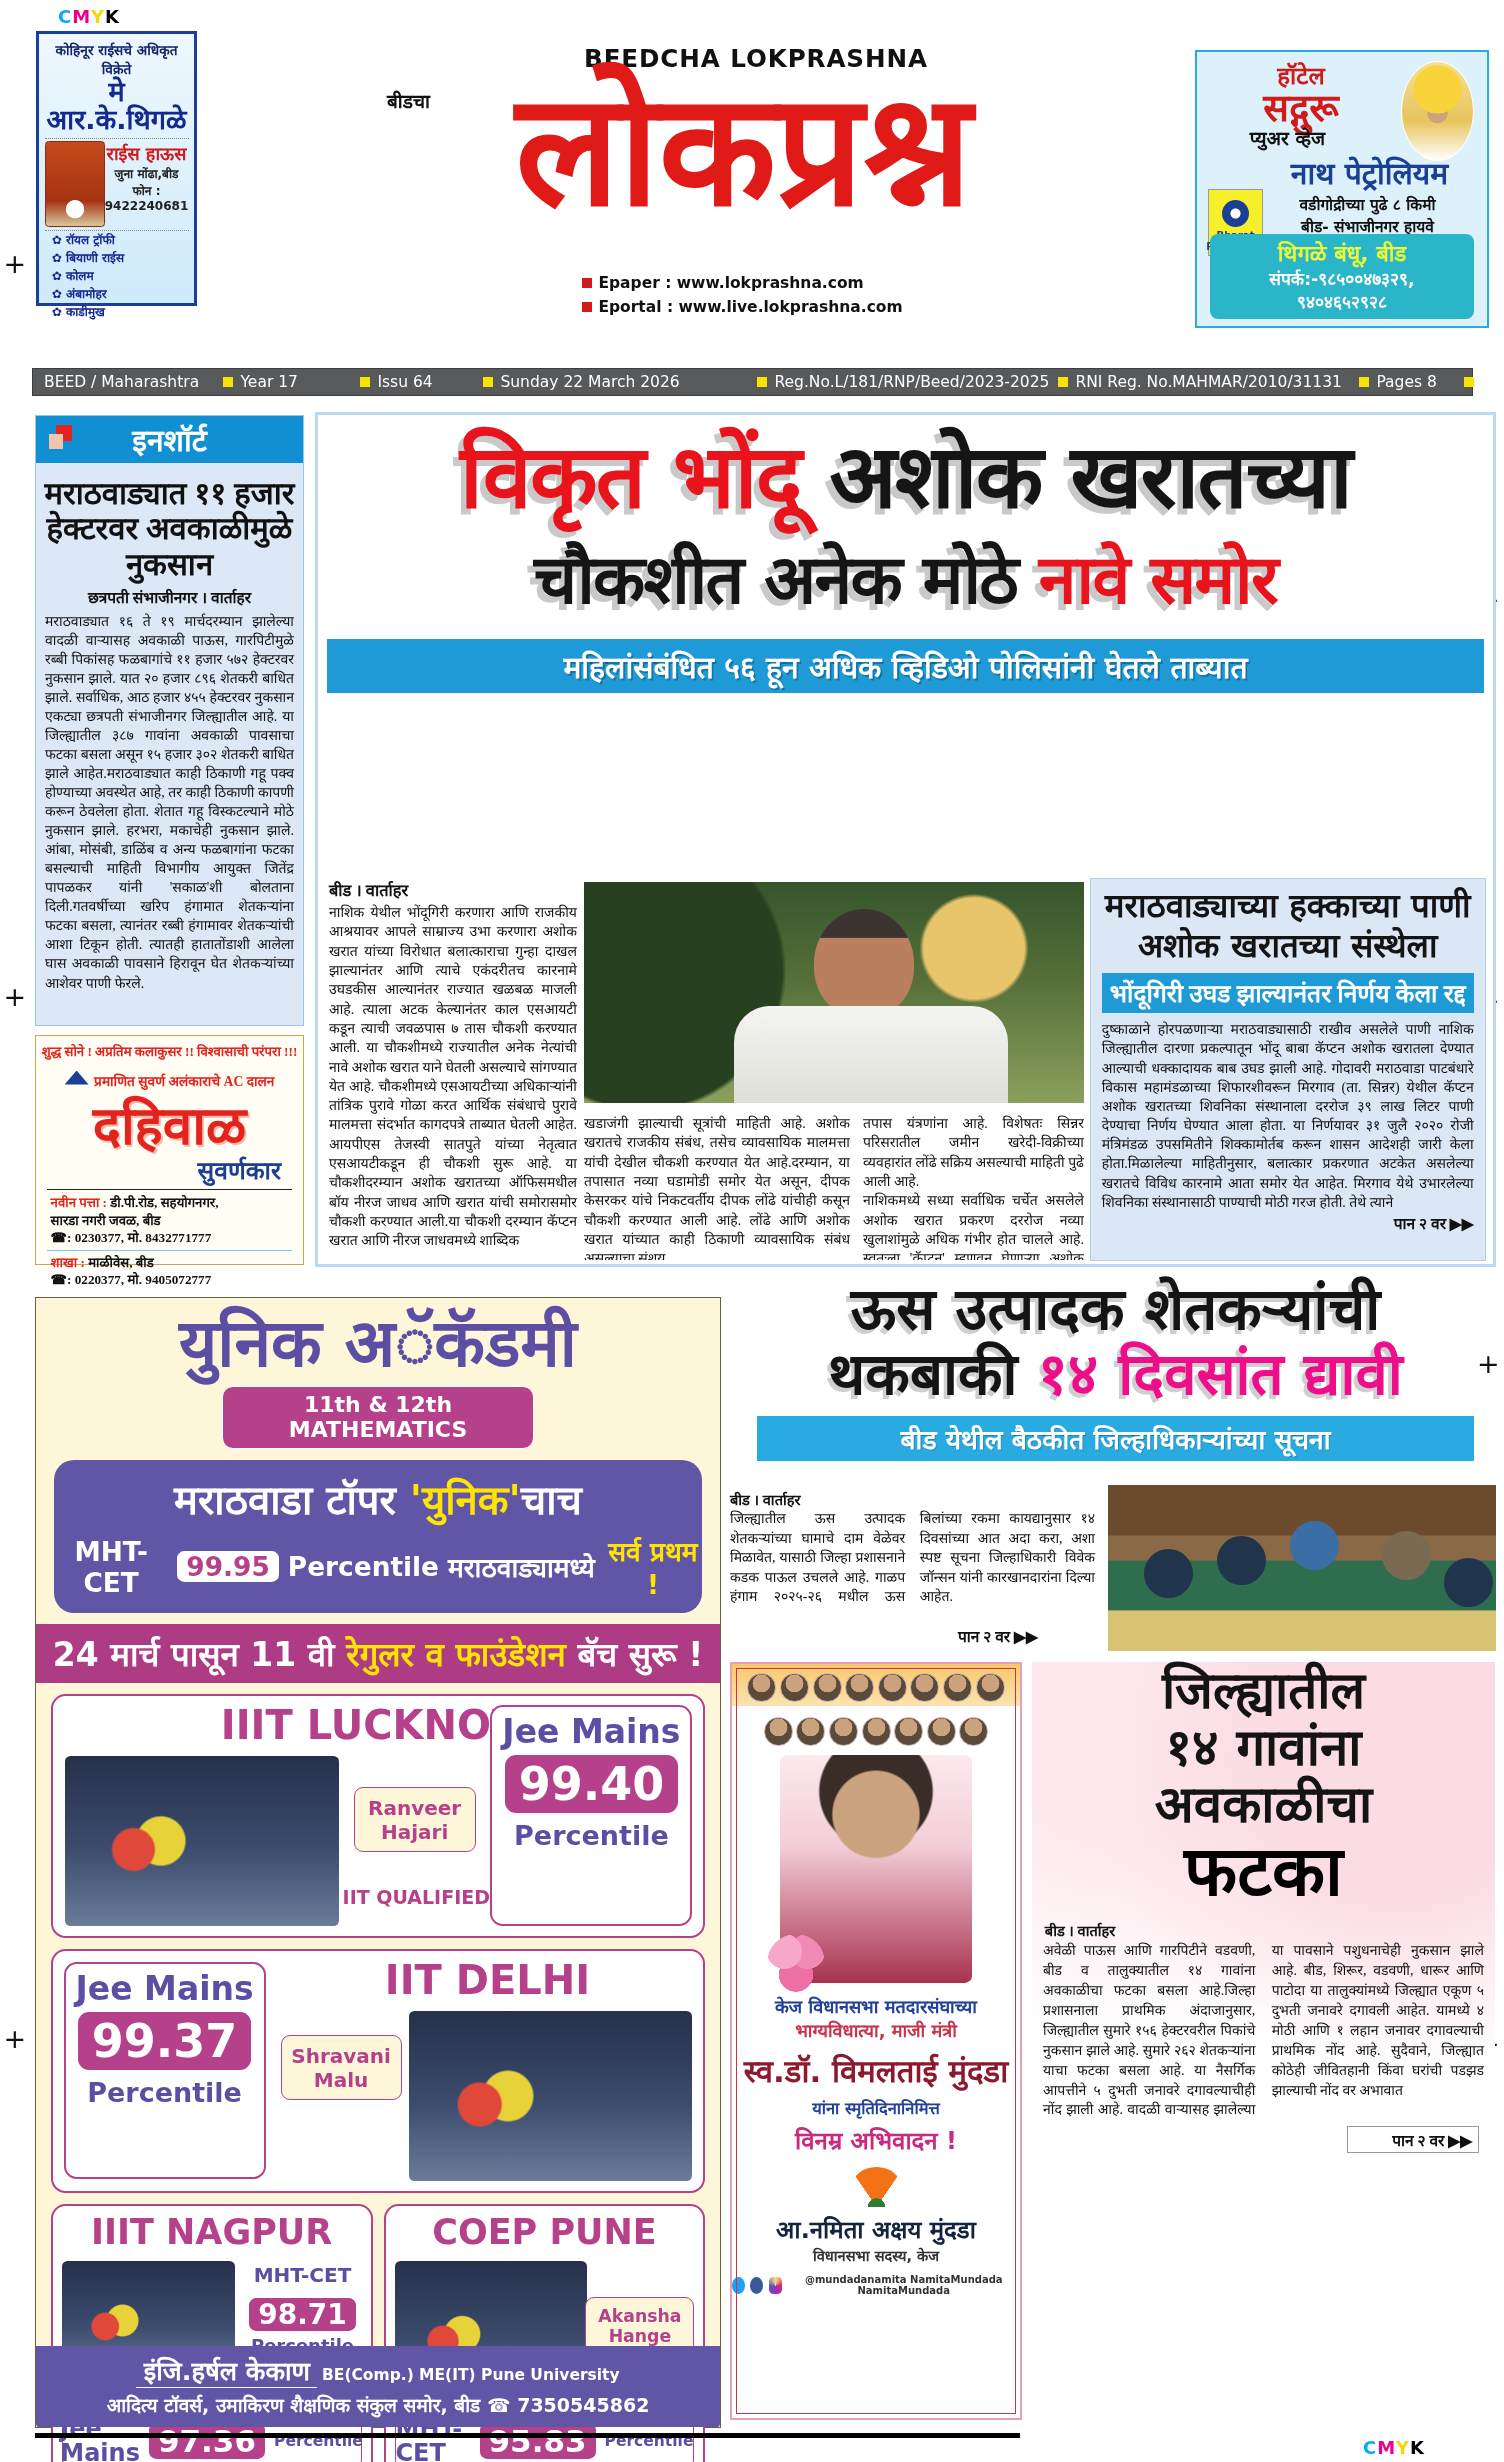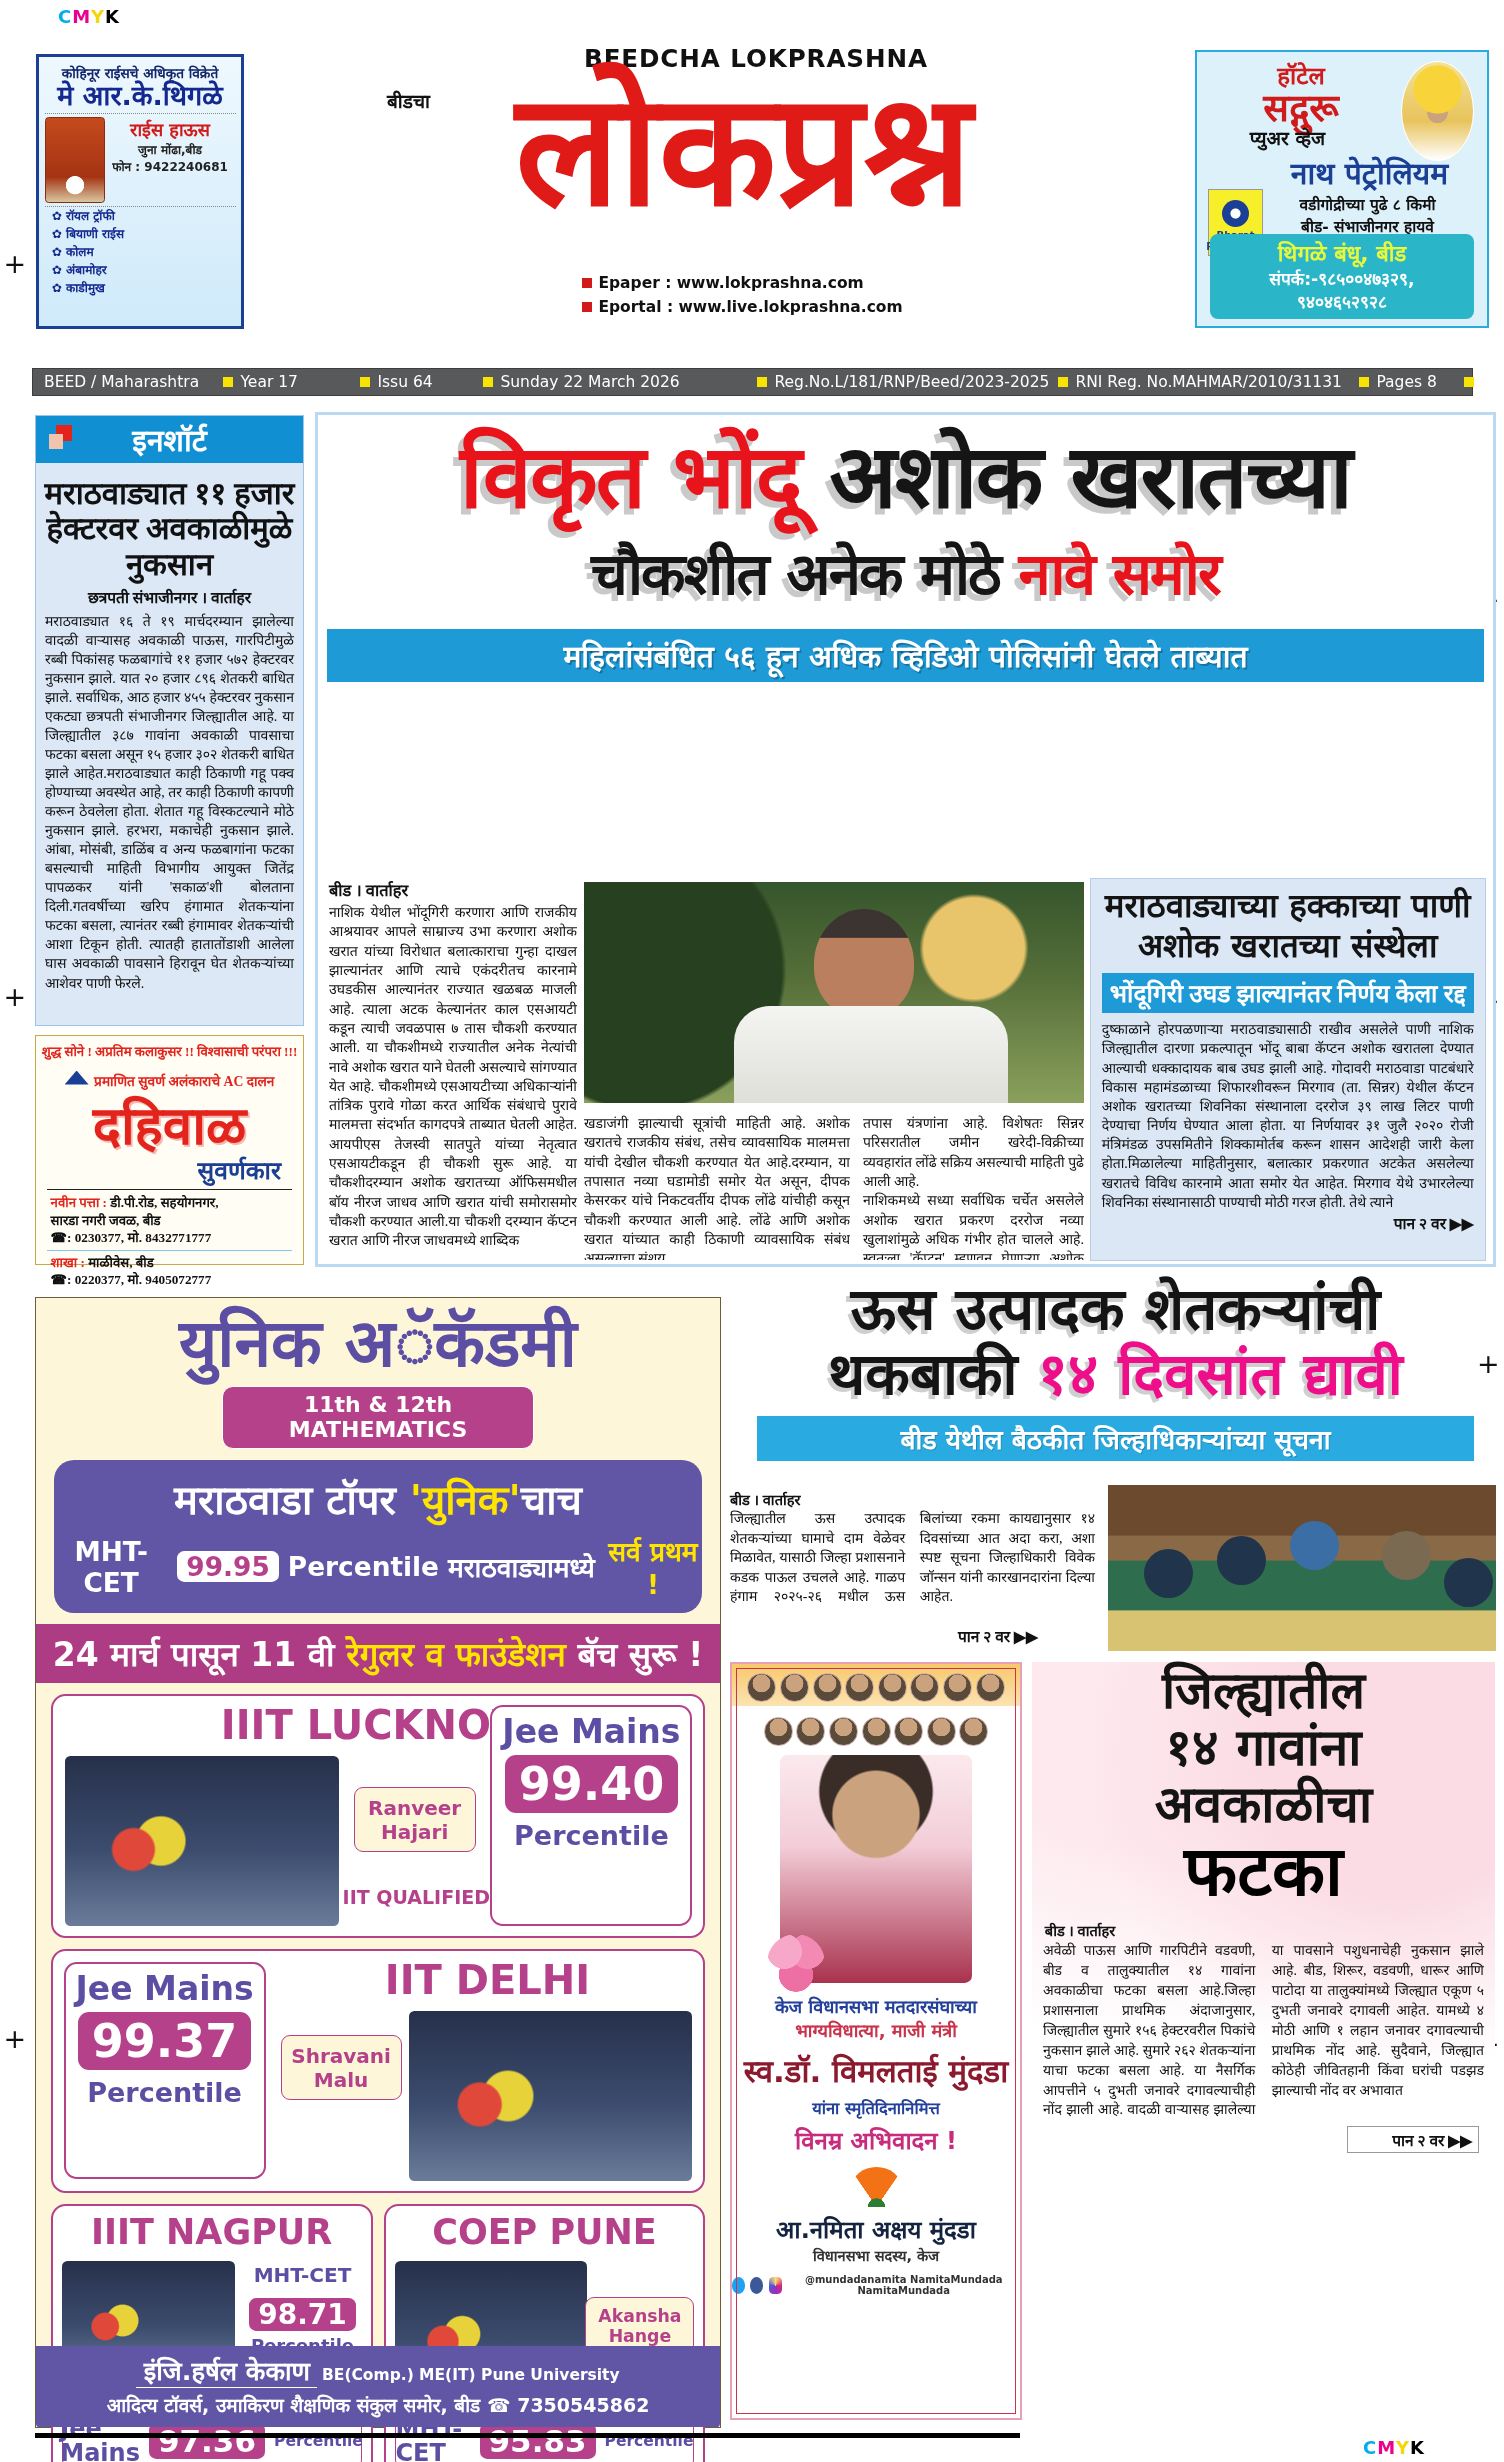--- a/index.html
+++ b/index.html
@@ -8,21 +8,21 @@
   .abs{position:absolute;}
   .serifdev{font-family:"Liberation Serif",serif;}
   .jc{text-align:justify;}
 
   
   .cmyk{font-weight:bold;font-size:18px;letter-spacing:0.9px;}
   .cmyk .c{color:#00aeef}.cmyk .m{color:#ec008c}.cmyk .y{color:#f5d60a}.cmyk .k{color:#000}
   .regmark{font-size:27px;color:#111;font-weight:400;}
 
   
-  .ricead{left:36px;top:54px;width:208px;height:275px;border:3.6px solid #1b3f94;
+  .ricead{left:36px;top:31px;width:161px;height:275px;border:3.6px solid #1b3f94;
           background:linear-gradient(180deg,#eef8fe 0%,#cfeafa 100%);text-align:center;box-sizing:border-box;}
   .ricead .l1{font-size:13.7px;font-weight:bold;color:#13266b;margin-top:5.5px;}
   .ricead .nm{font-size:27px;font-weight:900;color:#14298f;line-height:1.05;}
   .ricead .row{display:flex;margin:3.6px 5.5px 0 5.5px;border-top:0.9px dotted #888;border-bottom:0.9px dotted #888;padding:2.7px 0;}
   .ricebag{width:58px;height:84px;border-radius:3.6px;background:
      radial-gradient(circle at 50% 80%, #fff 12%, transparent 13%),
      linear-gradient(180deg,#c54a1d 0%,#a53312 70%,#d8c7a0 100%);border:0.9px solid #8a2c0e;}
   .ricead .shop{font-size:18px;font-weight:900;color:#d11a1a;}
   .ricead .adr{font-size:12px;font-weight:bold;color:#222;}
   .ricead .items{font-size:12px;font-weight:bold;color:#14298f;line-height:1.5;text-align:left;padding-left:12.8px;}
@@ -86,21 +86,21 @@
   .goldad .dv{border-top:1.8px solid #222;margin:3.6px 11px;}
   .goldad .adr{font-size:13.2px;font-weight:bold;text-align:left;padding-left:14.6px;line-height:1.35;}
   .goldad .lbl{color:#e3241d;}
   .golddv2{border-top:1.8px solid #7ec7ee;margin:2.7px 11px;}
 
   
   .leadbox{left:315px;top:412px;width:1181px;height:855px;border:3.6px solid #bcd9f2;box-sizing:border-box;background:#fff;}
   .lead-h1,.lead-h2{width:100%;text-align:center;font-weight:900;white-space:nowrap;
       text-shadow:-5.5px 6.4px 0 #c9c9c9;letter-spacing:-1.8px;}
   .lead-h1{font-size:88px;line-height:1.05;margin-top:16.4px;}
-  .lead-h2{font-size:58px;line-height:1.05;margin-top:20px;}
+  .lead-h2{font-size:68px;line-height:1.05;margin-top:20px;}
   .red{color:#e8131b;}.blk{color:#151515;}
   .lead-strip{margin:24px 9px 0 9px;background:#1e9bd7;color:#fff;font-size:30px;font-weight:900;
       text-align:center;padding:6.4px 0;text-shadow:1.8px 1.8px 0 rgba(0,0,0,.25);}
   .lead-by{position:absolute;left:11px;top:463px;font-size:16.4px;font-weight:bold;}
   .lead-c1{position:absolute;left:11px;top:488px;width:248px;height:356px;font-size:14px;line-height:1.38;overflow:hidden;}
   .lead-photo{position:absolute;left:266px;top:467px;width:500px;height:221px;
      background:radial-gradient(circle at 78% 30%,#e8c46a 0 12%,transparent 13%),
                 radial-gradient(circle at 12% 40%,#27401f 0 30%,transparent 31%),
                 linear-gradient(180deg,#35552c 0%,#57703a 45%,#8aa05c 100%);overflow:hidden;}
   .lead-photo .head{position:absolute;left:46%;top:12%;width:100px;height:109px;border-radius:50% 50% 46% 46%;

